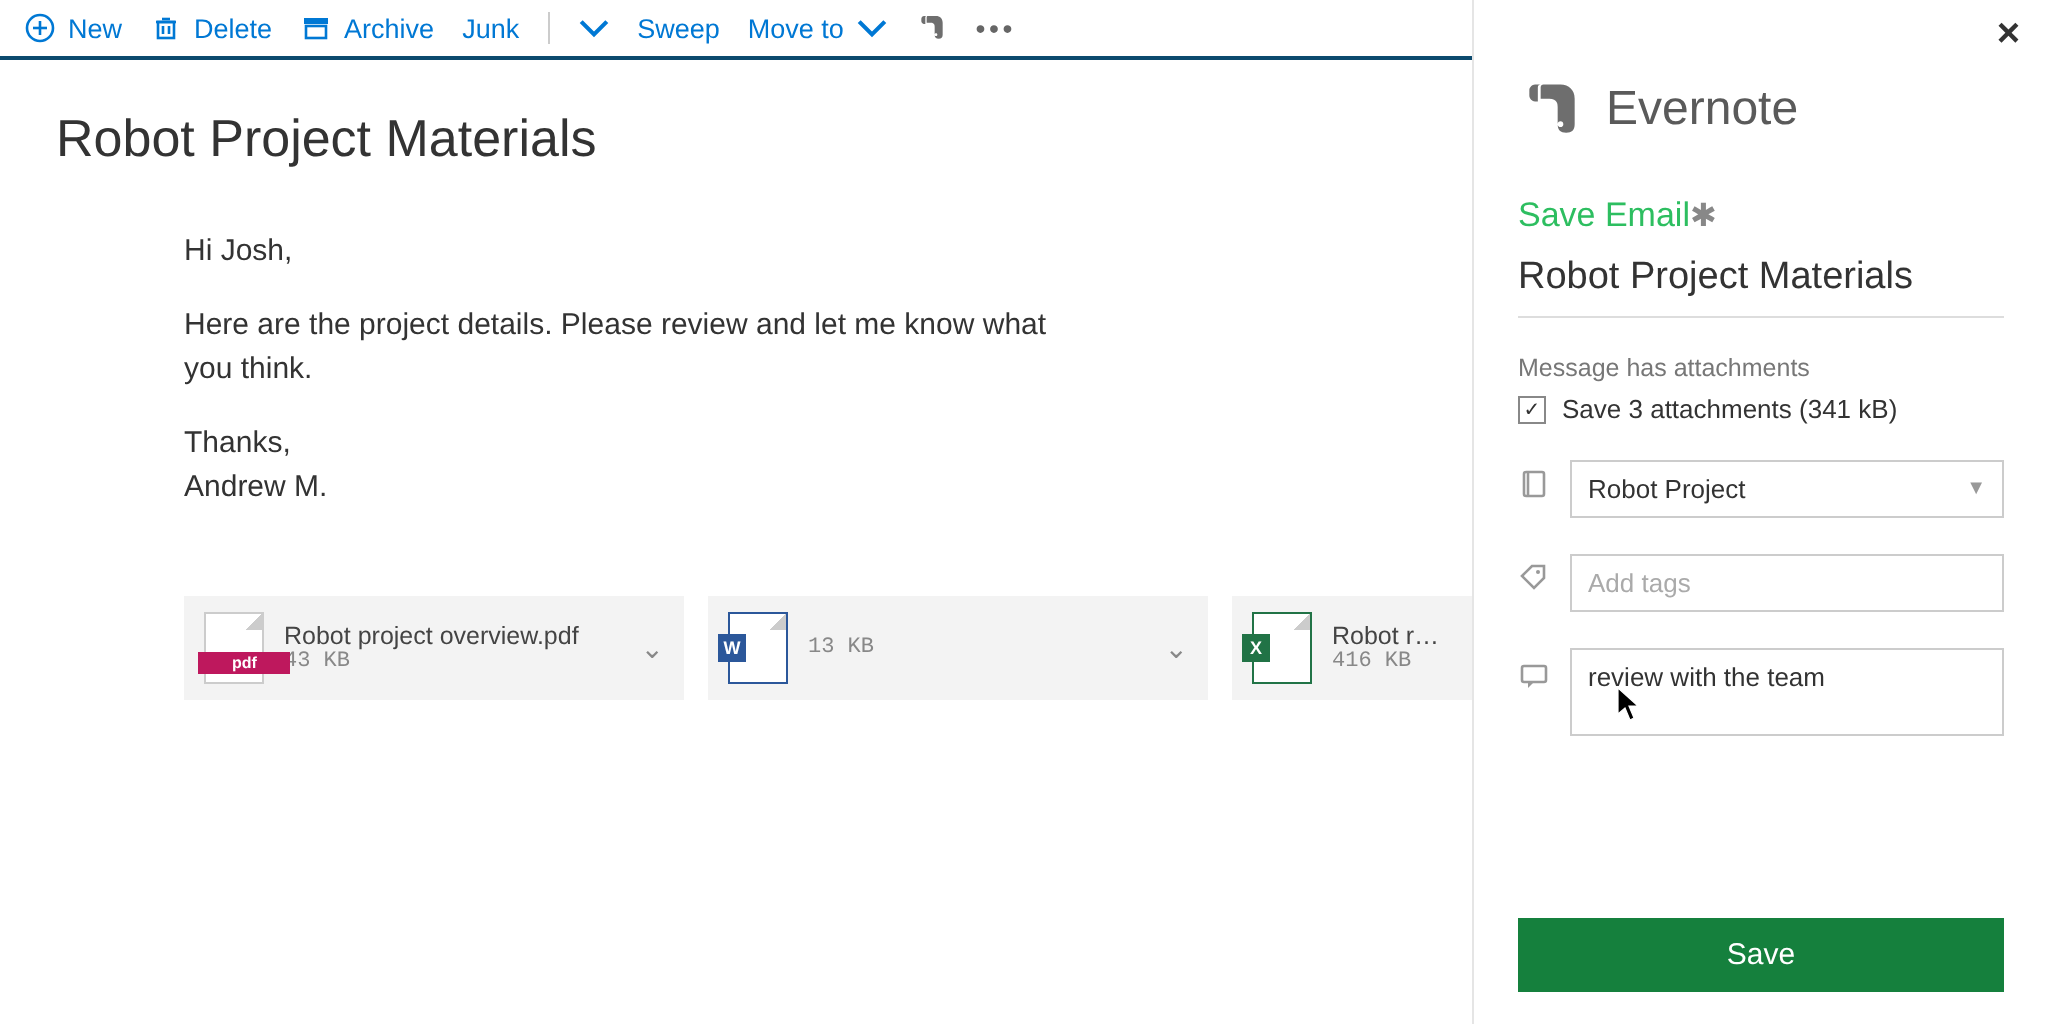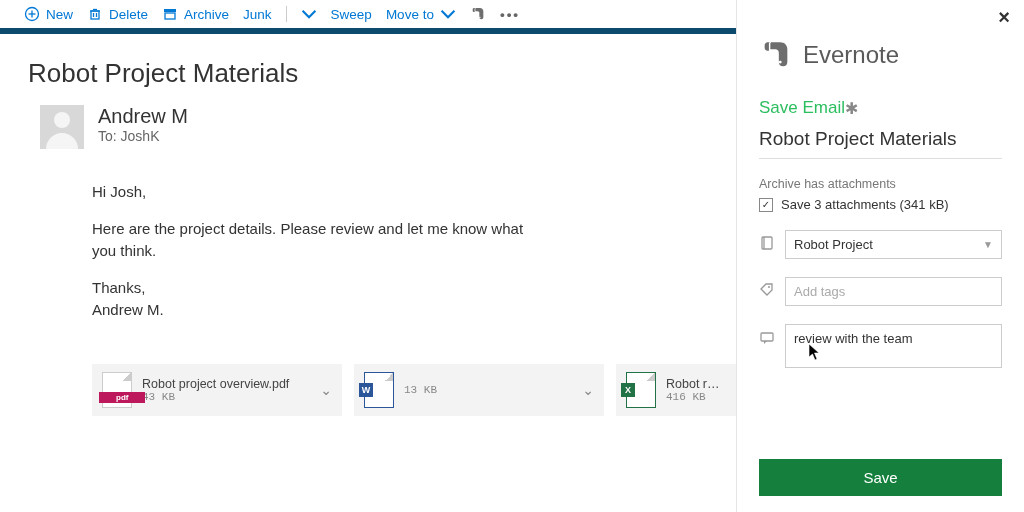--- a/index.html
+++ b/index.html
@@ -10,24 +10,24 @@
     height: 512px;
     overflow: hidden;
     color: #333;
   }
   .app { display: flex; height: 100%; }
   .main { flex: 1; display: flex; flex-direction: column; }
   .toolbar {
     display: flex;
     align-items: center;
     gap: 14px;
-    padding: 6px 24px;
+    padding: 6px 12px;
     font-size: 13.5px;
     color: #0078d4;
-    border-bottom: 6px solid #0c4a6e;
+    border-bottom: 2px solid #0c4a6e;
   }
   .toolbar .item { display: inline-flex; align-items: center; gap: 6px; cursor: pointer; }
   .toolbar .sep { width:1px; height:16px; background:#ccc; }
   .toolbar svg { width: 16px; height: 16px; }
   .subject {
     font-size: 26px;
     color: #333;
     padding: 24px 28px 12px 28px;
     font-weight: 400;
   }
@@ -141,29 +141,20 @@
       <span class="item">
         <svg class="elephant-small" viewBox="0 0 24 24" width="18" height="18">
             <path d="M6 3c-1 0-2 1-2 2v2c0 1 1 2 2 2h1V4c0-.6.4-1 1-1H6zm3 0c-.6 0-1 .4-1 1v4h3c3 0 3 2 3 3v6c0 2 1 3 3 3s3-1 3-3v-9c0-3-2-5-5-5H9zm6 13c.6 0 1 .4 1 1s-.4 1-1 1-1-.4-1-1 .4-1 1-1z"></path>
           </svg>
       </span>
       <span class="item ellipsis">•••</span>
     </div>
 
     <div class="subject">Robot Project Materials</div>
 
-    <div class="sender-row">
-      <div class="avatar"></div>
-      <div>
-        <div class="sender-name">Andrew M</div>
-        <div class="sender-to">
-          <span>To: </span><span>JoshK</span>
-        </div>
-      </div>
-    </div>
 
     <div class="body-text">
       <p>Hi Josh,</p>
       <p>Here are the project details. Please review and let me know what you think.</p>
       <p>
         <span>Thanks,</span><br>
         <span>Andrew M.</span>
       </p>
     </div>
 
@@ -208,21 +199,21 @@
       <svg viewBox="0 0 24 24">
           <path d="M6 3c-1 0-2 1-2 2v2c0 1 1 2 2 2h1V4c0-.6.4-1 1-1H6zm3 0c-.6 0-1 .4-1 1v4h3c3 0 3 2 3 3v6c0 2 1 3 3 3s3-1 3-3v-9c0-3-2-5-5-5H9zm6 13c.6 0 1 .4 1 1s-.4 1-1 1-1-.4-1-1 .4-1 1-1z"></path>
         </svg>
       <span class="brand-name">Evernote</span>
     </div>
     <div class="save-email-row">
       <span class="save-email">Save Email</span>
       <span class="gear">✱</span>
     </div>
     <div class="panel-subject">Robot Project Materials</div>
-    <div class="attach-note">Archive has attachments</div>
+    <div class="attach-note">Message has attachments</div>
     <div class="save-att-row">
       <span class="checkbox">✓</span>
       <span>Save 3 attachments (341 kB)</span>
     </div>
 
     <div class="field-row">
       <span class="ficon">
         <svg width="16" height="16" viewBox="0 0 16 16" fill="#999">
             <rect x="3" y="2" width="10" height="12" rx="1" fill="none" stroke="#999" stroke-width="1.3"></rect>
             <line x1="5" y1="2" x2="5" y2="14" stroke="#999" stroke-width="1.3"></line>

